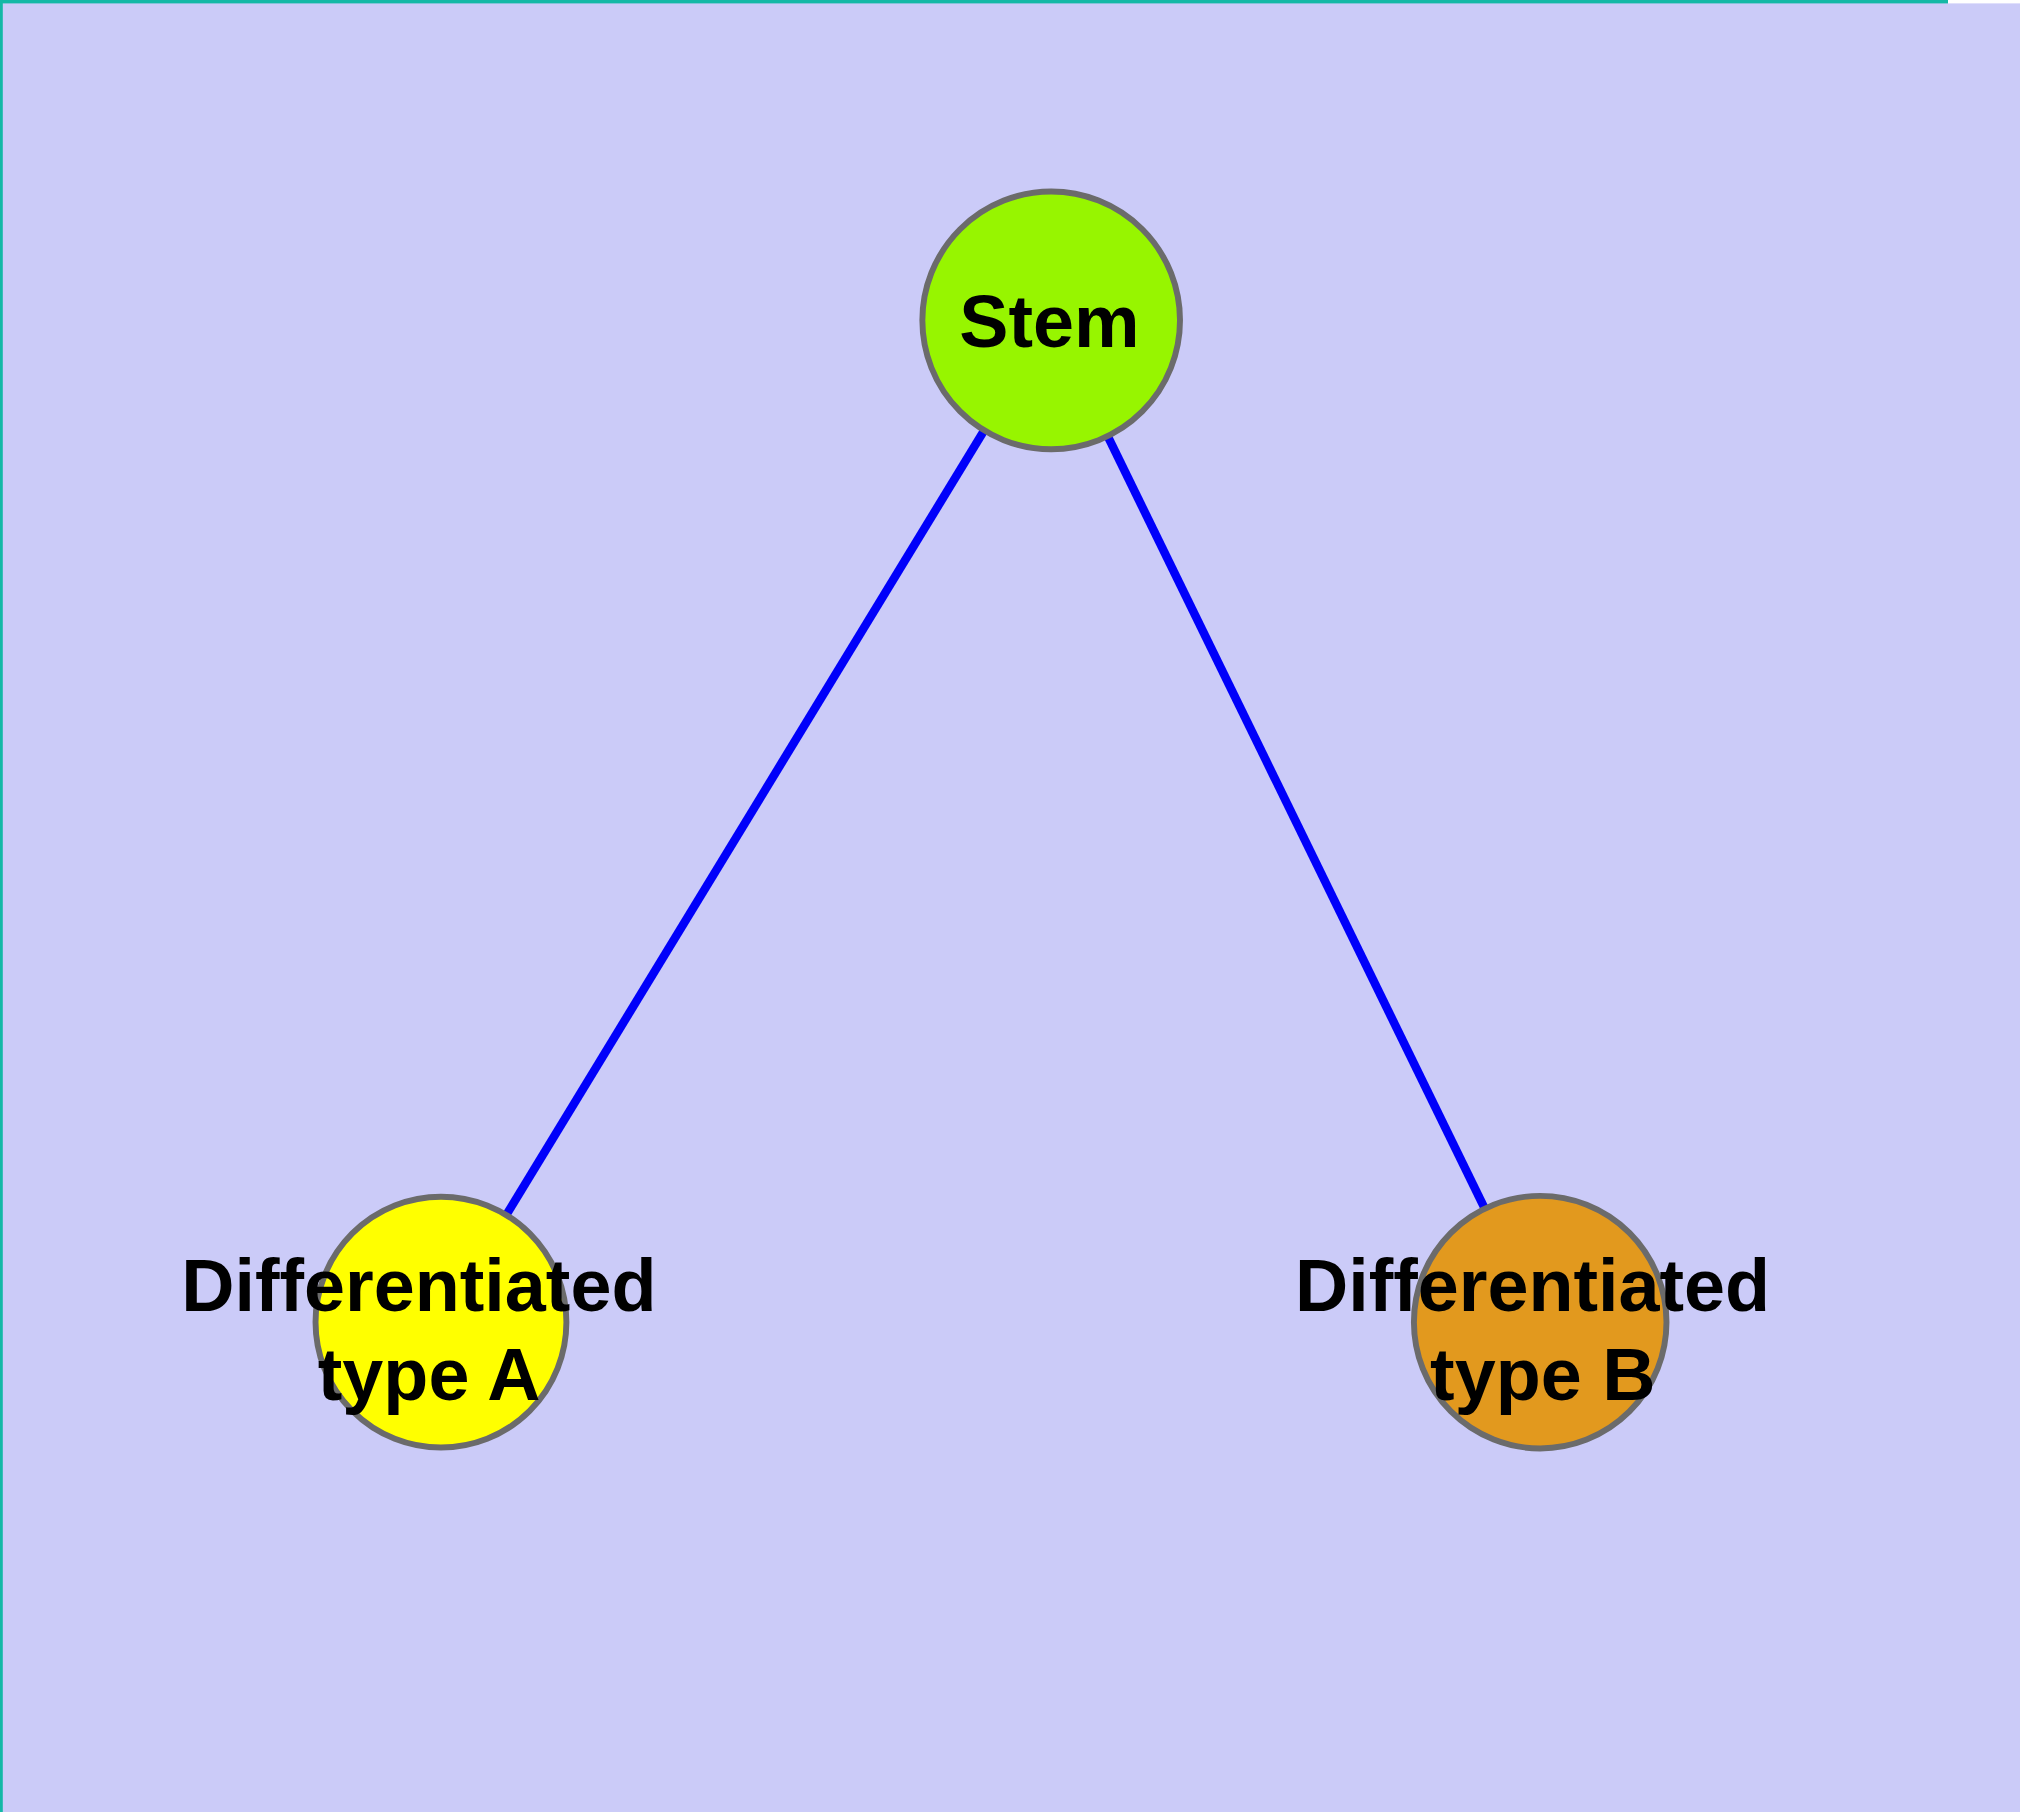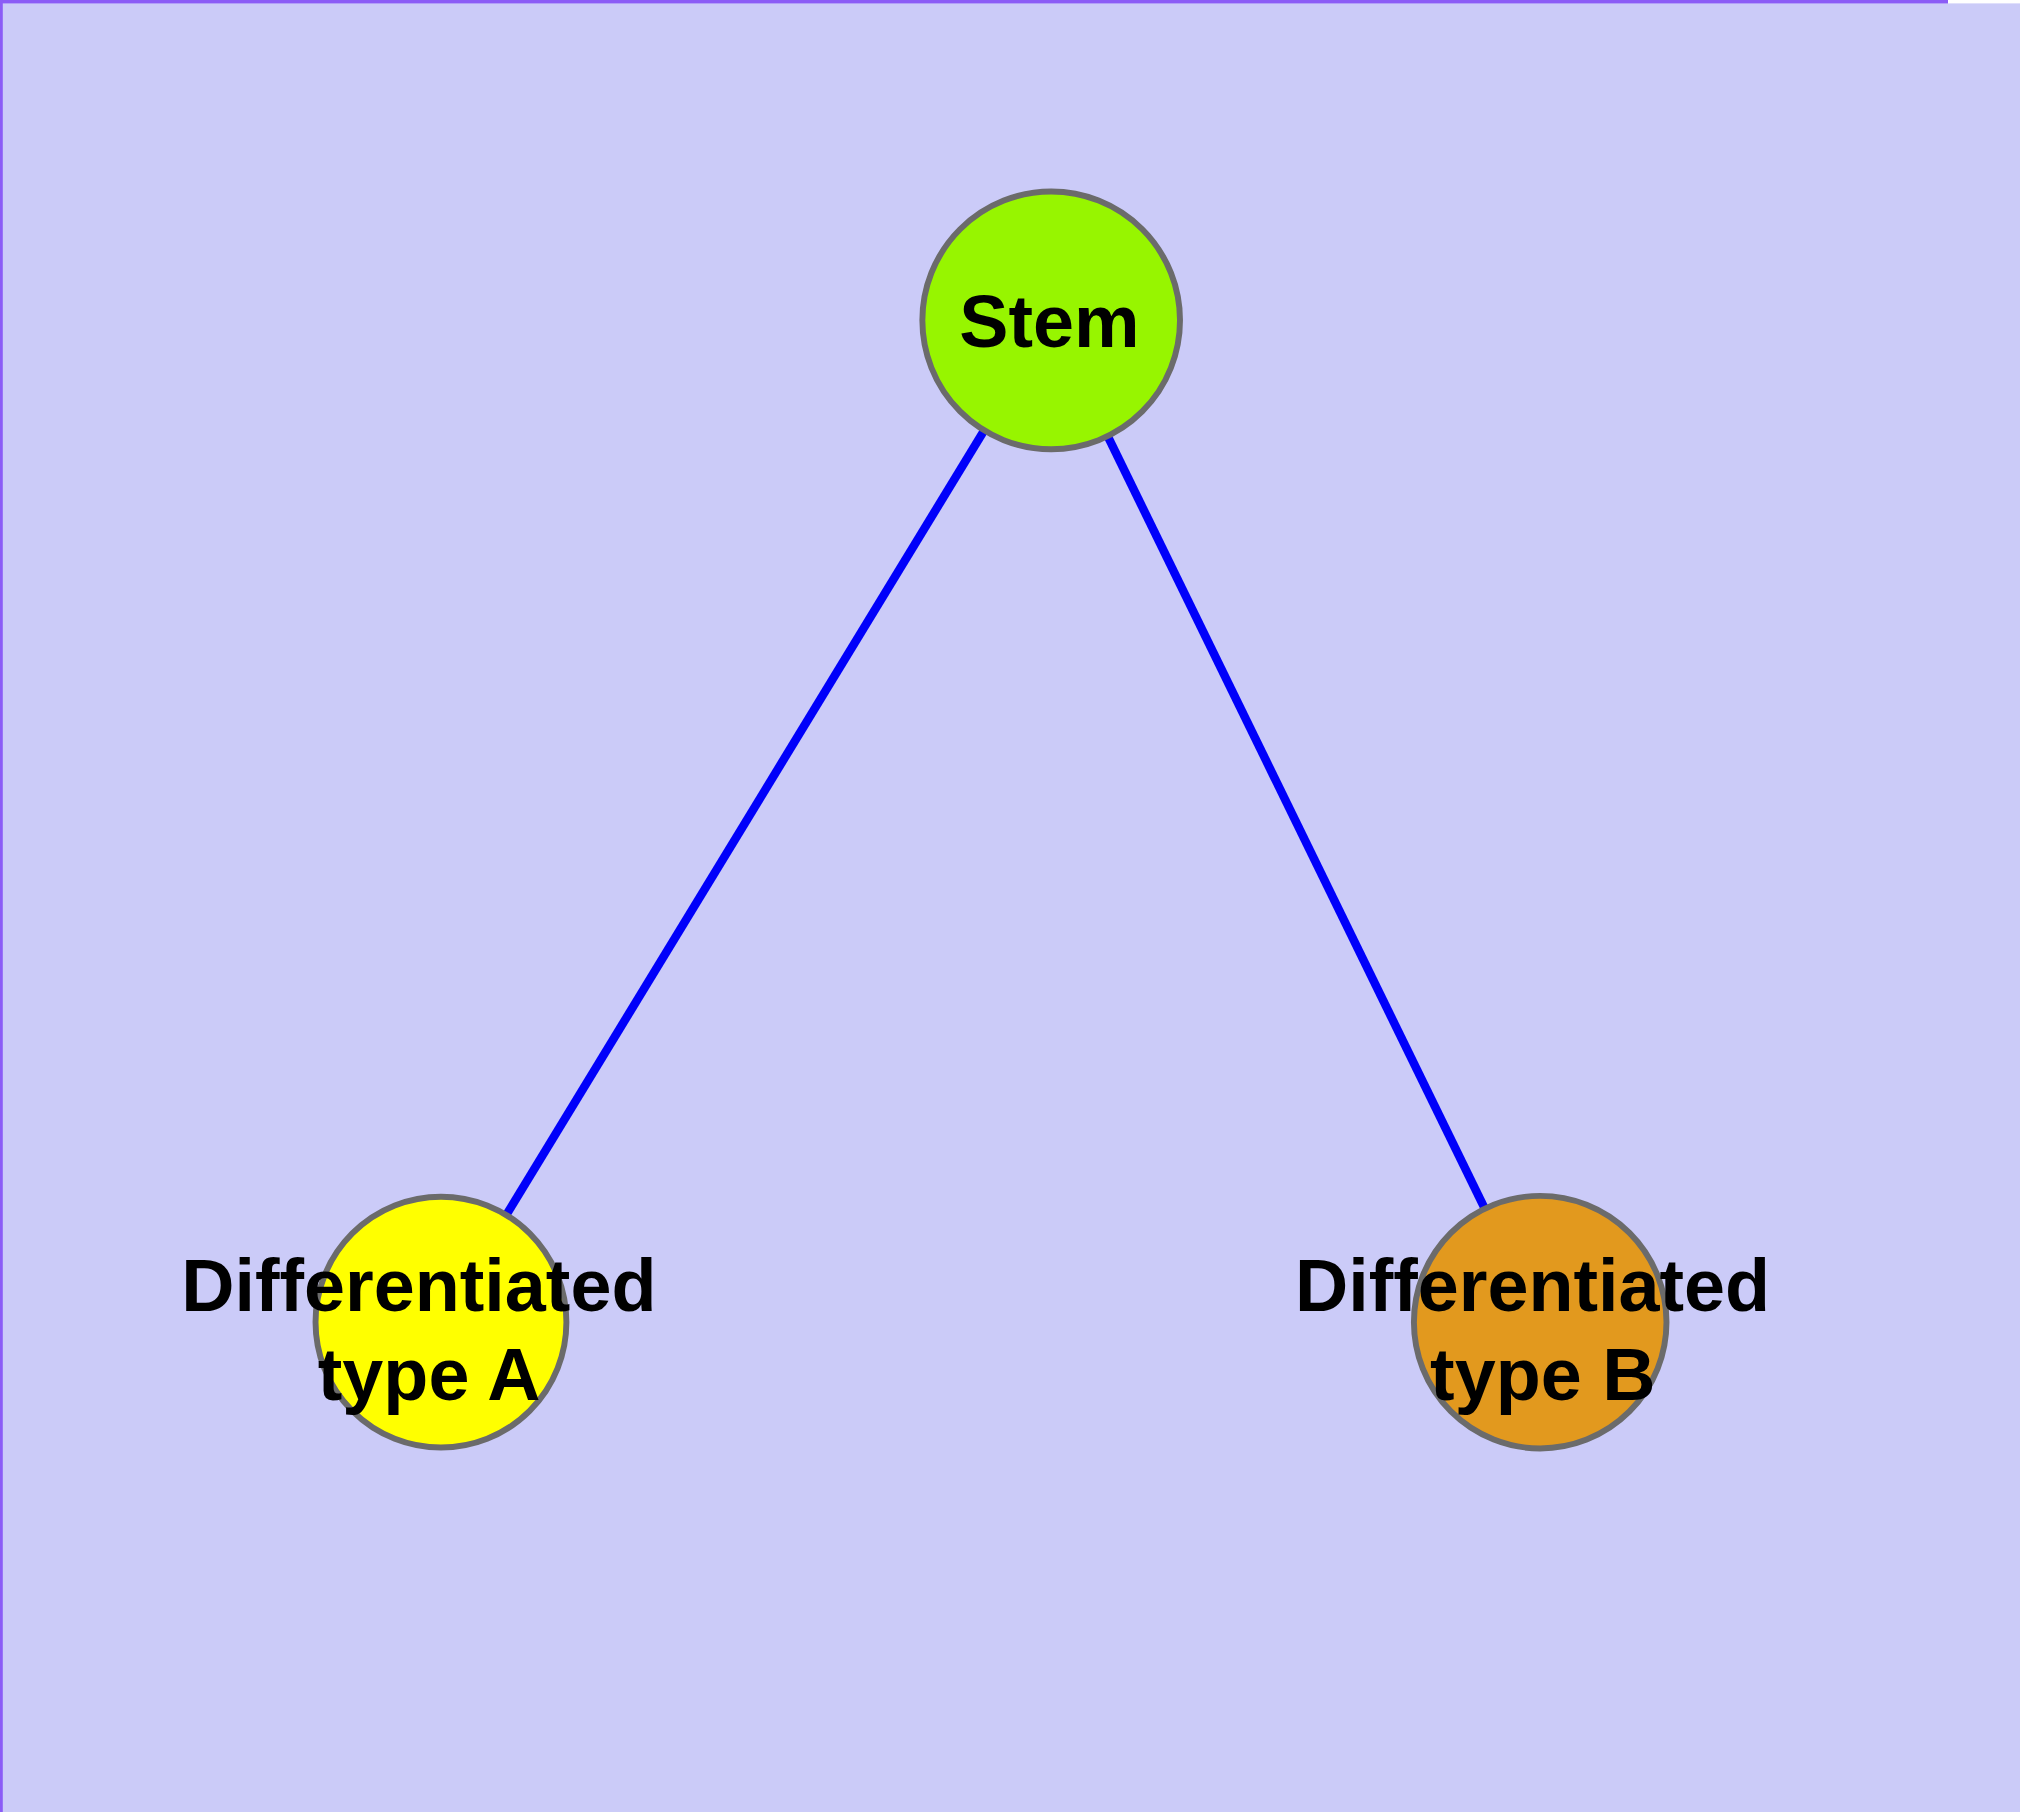--- a/index.html
+++ b/index.html
@@ -8,21 +8,21 @@
     background: #ffffff;
     width: 2021px;
     height: 1812px;
     overflow: hidden;
     font-family: "Liberation Sans", sans-serif;
   }
   .canvas {
     position: relative;
     width: 1948px;
     height: 1812px;
-    background: #8b5cf6;
+    background: #14b8a6;
   }
   .canvas svg {
     position: absolute;
     inset: 0;
     display: block;
   }
   .node-circle {
     stroke-width: 7px;
   }
   .edge-line {

